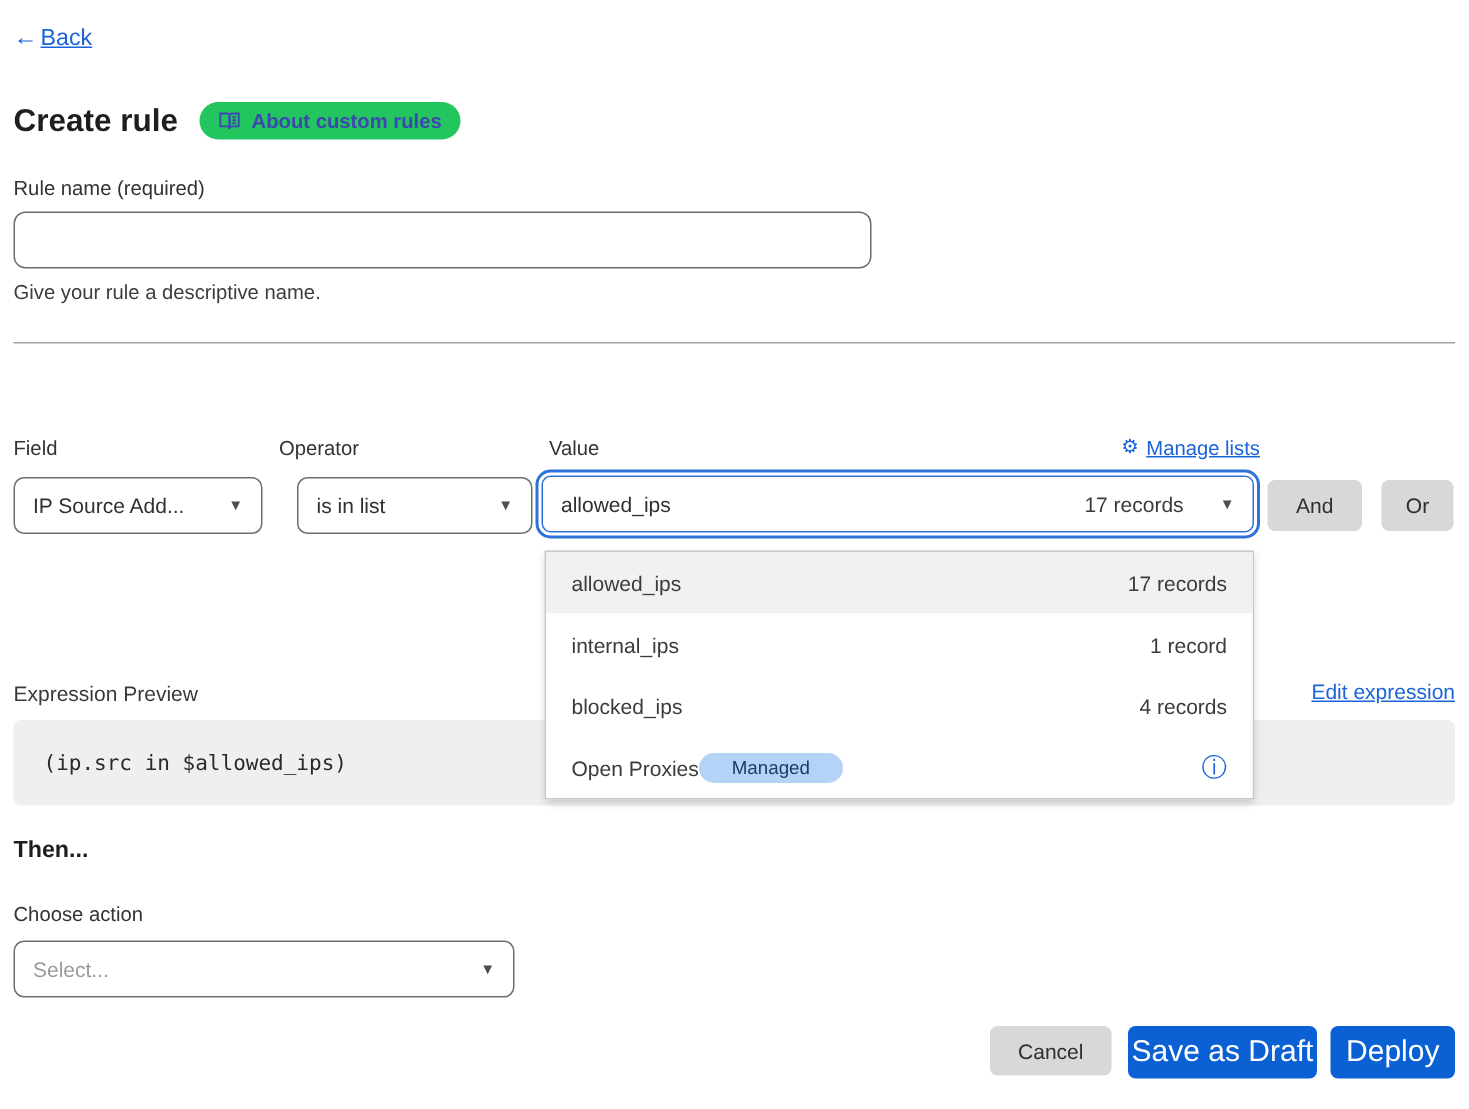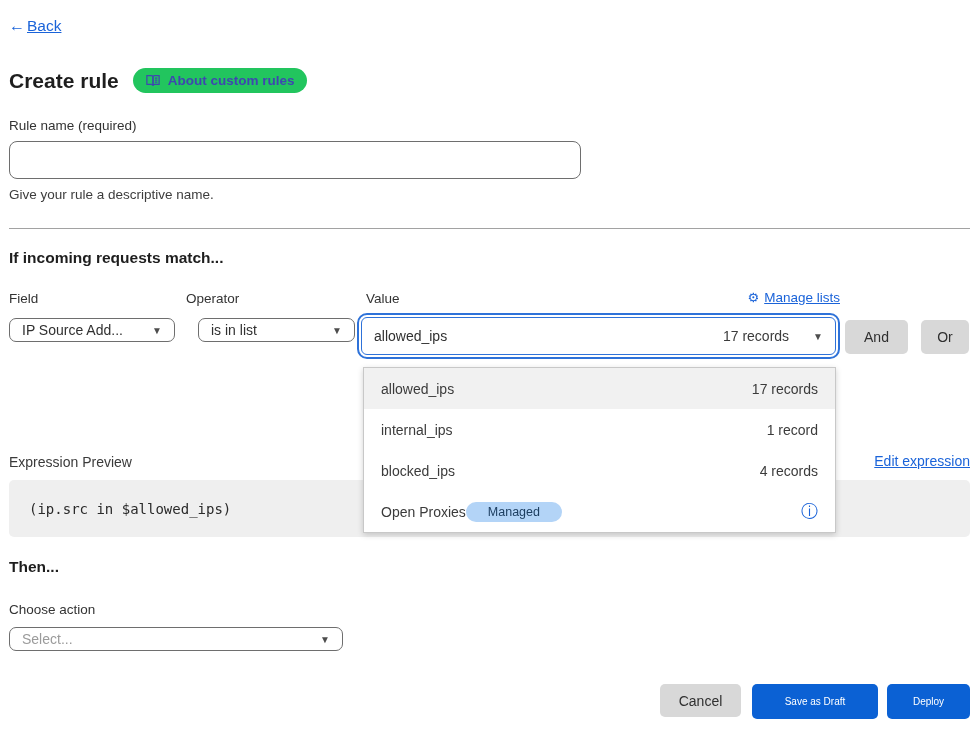--- a/index.html
+++ b/index.html
@@ -62,21 +62,21 @@
 
   .manage-lists {
     position: absolute; top: 290px; right: 139px;
     font-size: 13.5px; color: #1a63d9; cursor: pointer;
     display: flex; align-items: center; gap: 5px;
   }
   .manage-lists .gear { font-size: 13px; text-decoration: none; }
   .manage-lists .link-text { text-decoration: underline; }
 
   .select-box {
-    position: absolute; height: 24px;
+    position: absolute; height: 38px;
     border: 1px solid #6e6e6e; border-radius: 7px;
     background: #fff; cursor: pointer;
     display: flex; align-items: center; justify-content: space-between;
     padding: 0 12px; font-size: 14px; color: #303030;
   }
   .caret { font-size: 10px; color: #4d4d4d; margin-left: 10px; }
 
   .field-select    { top: 318px; left: 9px;  width: 166px; }
   .operator-select { top: 318px; left: 198px; width: 157px; }
 
@@ -146,21 +146,21 @@
   .then-heading { position: absolute; top: 558px; left: 9px; font-size: 15.5px; font-weight: 700; color: #1e1e1e; }
   .action-label { position: absolute; top: 602px; left: 9px; }
   .action-select { top: 627px; left: 9px; width: 334px; }
   .placeholder-text { color: #9b9b9b; }
 
   
   .blue-btn {
     position: absolute; height: 35px; top: 684px;
     background: #0b61d4; color: #ffffff;
     border: none; border-radius: 5px;
-    font-size: 10px; cursor: pointer;
+    font-size: 20px; cursor: pointer;
     font-family: "Liberation Sans", "DejaVu Sans", sans-serif;
   }
   .cancel-btn { top: 684px; left: 660px; width: 81px; height: 33px; }
   .save-draft-btn { left: 752px; width: 126px; }
   .deploy-btn { left: 887px; width: 83px; }
 </style>
 </head>
 <body>
 
 <div class="page">
@@ -183,21 +183,20 @@
       <span>About custom rules</span>
     </span>
   </div>
 
   <div class="field-label rule-name-label">Rule name (required)</div>
   <input class="rule-name-input" type="text" value="" style="">
   <div class="rule-helper">Give your rule a descriptive name.</div>
 
   <div class="divider"></div>
 
-  <h2 class="match-heading">If incoming requests match...</h2>
 
   <div class="field-label label-field">Field</div>
   <div class="field-label label-operator">Operator</div>
   <div class="field-label label-value">Value</div>
 
   <a class="manage-lists">
     <span class="gear">⚙</span>
     <span class="link-text">Manage lists</span>
   </a>
 

